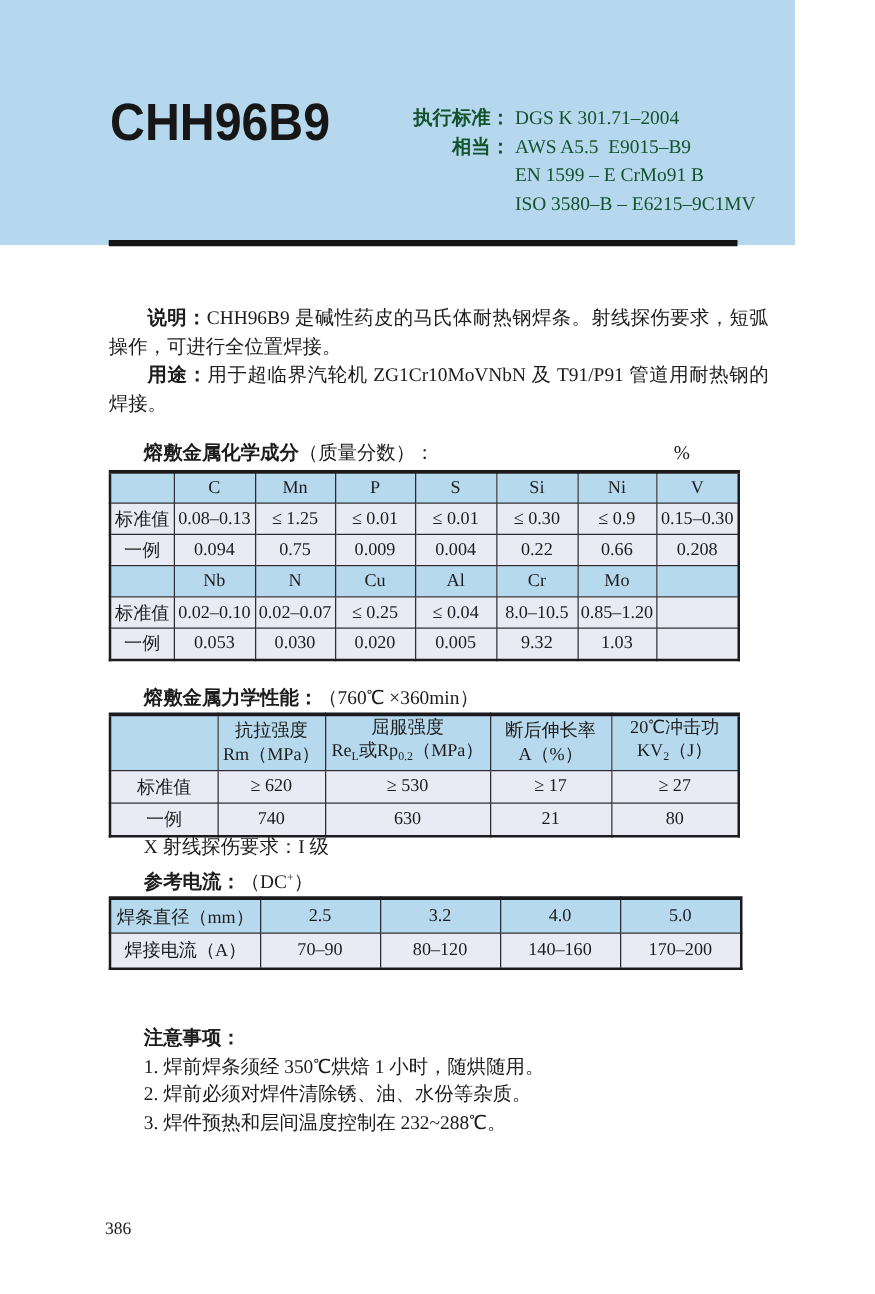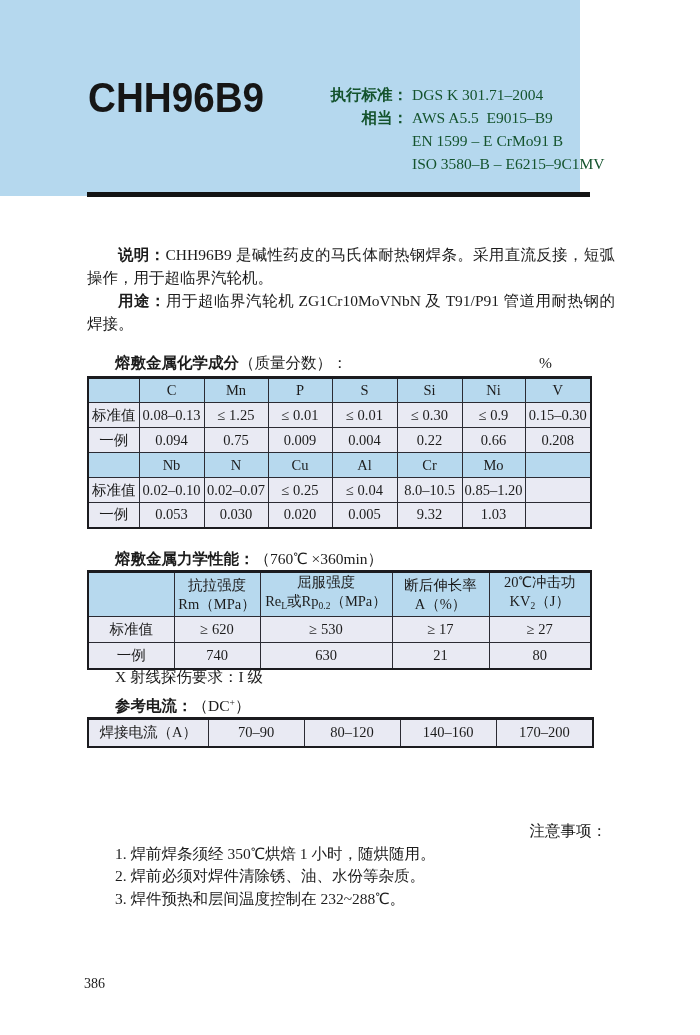--- a/index.html
+++ b/index.html
@@ -4,21 +4,21 @@
 <style>
   * { margin:0; padding:0; box-sizing:border-box; }
   html,body { width:700px; }
   body {
     position:relative; width:700px; height:1035px;
     background:#ffffff; color:#1c1c1c;
     font-family:"Liberation Serif", serif;
     overflow:hidden;
   }
   
-  .band { position:absolute; left:0; top:0; width:580px; height:196px; background:#b5d8ee; }
+  .band { position:absolute; left:0; top:0; width:636px; height:196px; background:#b5d8ee; }
   .brand {
     position:absolute; left:88px; top:74px;
     font-family:"Liberation Sans", sans-serif; font-weight:bold;
     font-size:42px; color:#161616; letter-spacing:0px;
     transform:scaleX(0.92); transform-origin:left center;
   }
   .standards { position:absolute; left:314px; top:83px; font-size:15.5px; color:#14532d; }
   .std-row { display:flex; line-height:23px; }
   .std-label { width:94px; text-align:right; font-weight:bold; font-family:"Liberation Sans", sans-serif; white-space:pre; }
   .std-value { white-space:pre; padding-left:4px; }
@@ -55,21 +55,21 @@
   #cur-table { top:717px; width:505px; }
   #cur-table td { height:28px; }
 
   #chem-title { top:352px; }
   #mech-title { top:548px; }
   #xray-note  { position:absolute; left:87px; top:667px; padding-left:28px; font-size:15.5px; }
   #cur-title  { top:693px; }
 
   
   .notes { position:absolute; left:87px; top:820px; width:520px; padding-left:28px; font-size:15.5px; line-height:22.5px; }
-  .notes .n-title { font-family:"Liberation Sans", sans-serif; font-weight:normal;text-align:right; }
+  .notes .n-title { font-family:"Liberation Sans", sans-serif; font-weight:bold; }
 
   .pageno { position:absolute; left:84px; top:976px; font-size:14px;font-family:Liberation Serif, serif; }
 </style>
 </head>
 <body>
 
 <div class="band">
   <div class="brand">CHH96B9</div>
   <div class="standards">
     <div class="std-row">
@@ -86,21 +86,21 @@
     </div>
     <div class="std-row">
       <span class="std-label"></span>
       <span class="std-value">ISO 3580–B – E6215–9C1MV</span>
     </div>
   </div>
 </div>
 <div class="bar"></div>
 
 <div class="intro">
-  <p><span class="bold-cn">说明：</span><span>CHH96B9 是碱性药皮的马氏体耐热钢焊条。采用直流反接，短弧操作，用于超临界汽轮机。</span></p>
+  <p><span class="bold-cn">说明：</span><span>CHH96B9 是碱性药皮的马氏体耐热钢焊条。射线探伤要求，短弧操作，可进行全位置焊接。</span></p>
   <p><span class="bold-cn">用途：</span><span>用于超临界汽轮机 ZG1Cr10MoVNbN 及 T91/P91 管道用耐热钢的焊接。</span></p>
 </div>
 
 <div class="sec-title" id="chem-title">
   <span class="bold-cn">熔敷金属化学成分</span><span>（质量分数）：</span>
   <span class="unit">%</span>
 </div>
 
 <table id="chem-table">
   <colgroup>
@@ -234,20 +234,27 @@
 
 <table id="cur-table">
   <colgroup>
     <col style="width:120px">
       <col style="width:96px">
       <col style="width:96px">
       <col style="width:96px">
       <col style="width:97px">
   </colgroup>
   <tbody>
+      <tr>
+    <td class="head">焊条直径（mm）</td>
+    <td class="head">2.5</td>
+    <td class="head">3.2</td>
+    <td class="head">4.0</td>
+    <td class="head">5.0</td>
+  </tr>
   <tr>
     <td class="data">焊接电流（A）</td>
     <td class="data">70–90</td>
     <td class="data">80–120</td>
     <td class="data">140–160</td>
     <td class="data">170–200</td>
   </tr>
 </tbody>
   </table>
 

